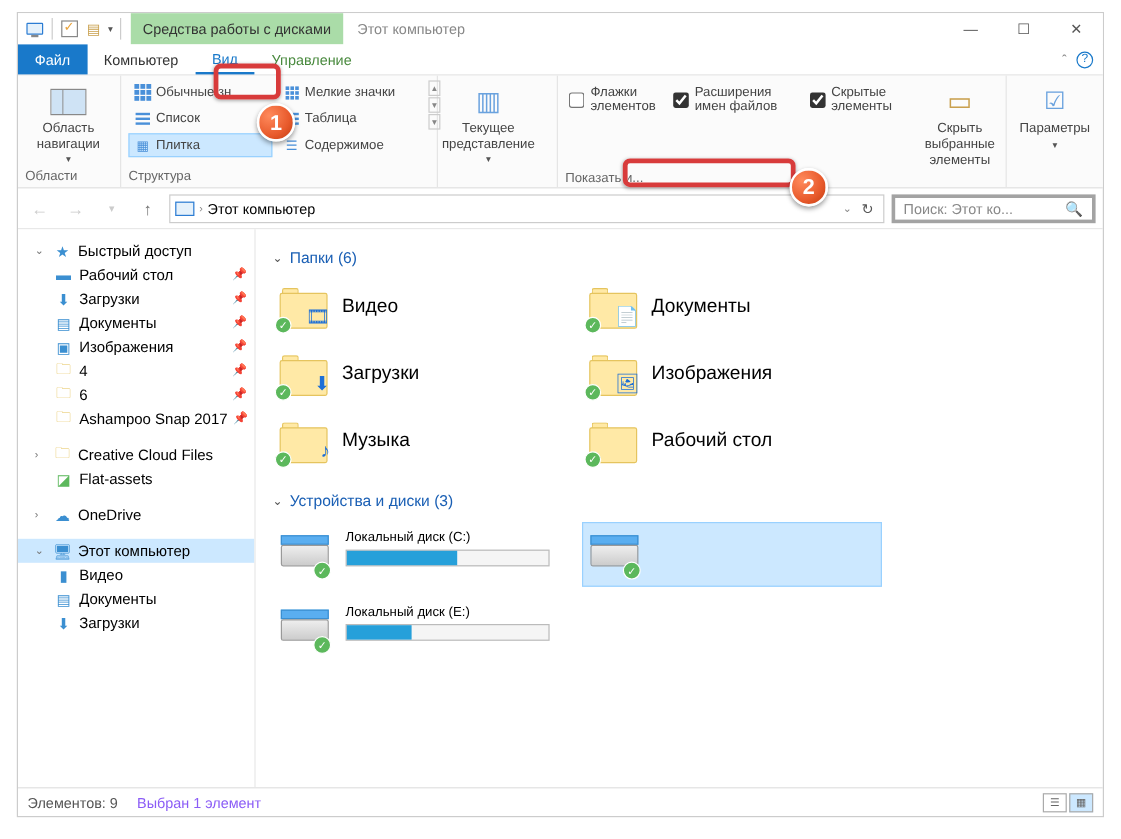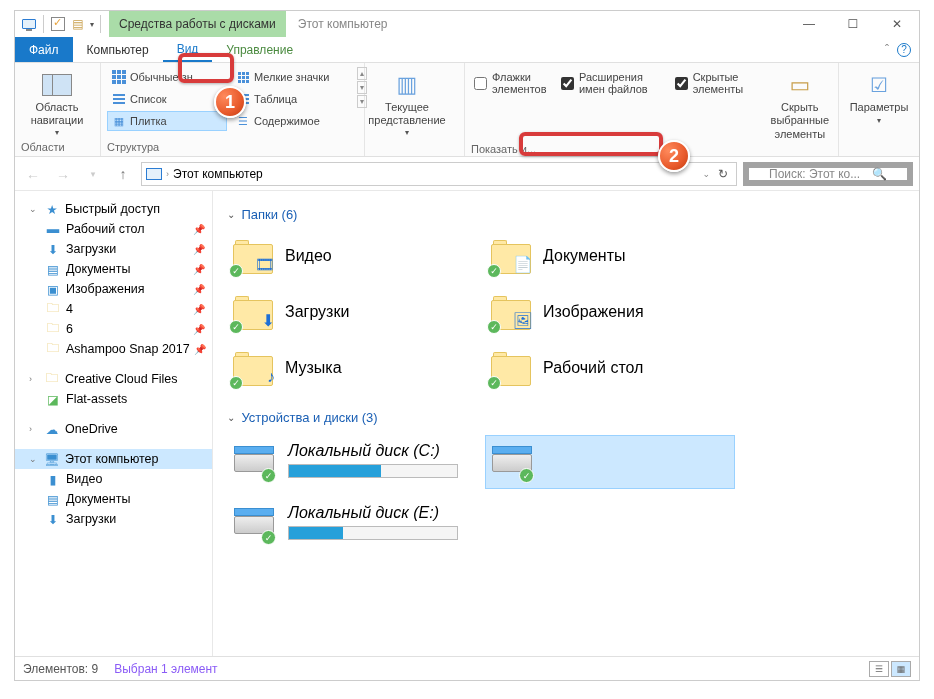--- a/index.html
+++ b/index.html
@@ -46,21 +46,21 @@
 .check-list { display: flex; flex-direction: row; gap: 3px; padding-top: 3px; }
 .check-item { display: flex; align-items: center; gap: 5px; cursor: pointer; padding: 1px 3px; }
 .check-item input { width: 13px; height: 13px; accent-color: #333; }
 
 
 .addressbar { height: 34px; display: flex; align-items: center; padding: 4px 6px; gap: 6px; border-bottom: 1px solid #e8e8e8; }
 .nav-btn { width: 24px; height: 24px; display: flex; align-items: center; justify-content: center; color: #777; font-size: 14px; cursor: pointer; }
 .nav-btn.disabled { color: #ccc; }
 .address-field { flex: 1; height: 24px; border: 1px solid #ccc; display: flex; align-items: center; padding: 0 4px; font-size: 12px; gap: 4px; }
 .address-field .pc-ic { width: 16px; height: 12px; border:1px solid #2b7cd3; background:#e5f1fb; }
-.search-field { width: 170px; height: 24px; border: 6px solid #a3a3a3; display: flex; align-items: center; padding: 0 20px; font-size: 12px; color: #888; }
+.search-field { width: 170px; height: 24px; border: 3px solid #a3a3a3; display: flex; align-items: center; padding: 0 7px; font-size: 12px; color: #888; }
 
 
 .body { flex: 1; display: flex; min-height: 0; }
 .sidebar { width: 198px; border-right: 1px solid #e8e8e8; padding: 8px 0; overflow: hidden; font-size: 12.5px; }
 .sidebar .node { display: flex; align-items: center; gap: 5px; padding: 3px 6px 3px 30px; cursor: pointer; white-space: nowrap; }
 .sidebar .node.top { padding-left: 14px; font-weight: 400; }
 .sidebar .node.sel { background: #cce8ff; }
 .sidebar .node .pin { margin-left: auto; color: #999; font-size: 10px; }
 .sidebar .node .tree-toggle { width: 10px; color: #777; font-size: 9px; }
 .sidebar .spacer { height: 10px; }
@@ -77,21 +77,21 @@
 .folder-badge { position:absolute; bottom:-2px; left:-2px; width:14px; height:14px; border-radius:50%; background:#5cb85c; border:1px solid #fff; display:flex; align-items:center; justify-content:center; color:#fff; font-size:9px; }
 .folder-overlay { position:absolute; right:0; bottom:2px; font-size:16px; color:#1e6fd6; }
 
 .drive-item { display: flex; align-items: flex-start; gap: 10px; padding: 6px; cursor: pointer; border: 1px solid transparent; }
 .drive-item.sel { background: #cce8ff; border-color:#99d1ff; }
 .drive-ic { width: 44px; height: 40px; position: relative; }
 .drive-box { width: 40px; height: 18px; background: linear-gradient(#eee,#ccc); border: 1px solid #999; border-radius: 2px; position: absolute; bottom: 10px; }
 .drive-screen { width: 40px; height: 8px; background: #5aaef0; border: 1px solid #3b8fd1; position: absolute; top: 4px; }
 .drive-check { position:absolute; bottom:-1px; right:2px; width:15px; height:15px; border-radius:50%; background:#5cb85c; border:1px solid #fff; color:#fff; font-size:9px; display:flex; align-items:center; justify-content:center; }
 .drive-info { flex: 1; }
-.drive-name { font-size: 16px; margin-bottom: 4px; font-style: italic; }
+.drive-name { font-size: 11px; margin-bottom: 4px; }
 .drive-bar { width: 170px; height: 14px; border: 1px solid #bbb; background: #f5f5f5; }
 .drive-fill { height: 100%; background: #26a0da; }
 
 
 .statusbar { height: 24px; border-top: 1px solid #e0e0e0; display: flex; align-items: center; font-size: 12px; color: #555; padding: 0 8px; gap: 16px; }
 .statusbar .view-toggles { margin-left: auto; display: flex; gap: 2px; }
 .view-toggle { width: 20px; height: 16px; border: 1px solid #aaa; display:flex; align-items:center; justify-content:center; font-size:9px; color:#666; }
 
 
 .callout-box { position: absolute; border: 4px solid #d83b3b; border-radius: 6px; box-shadow: 0 1px 3px rgba(0,0,0,0.3); pointer-events: none; }

